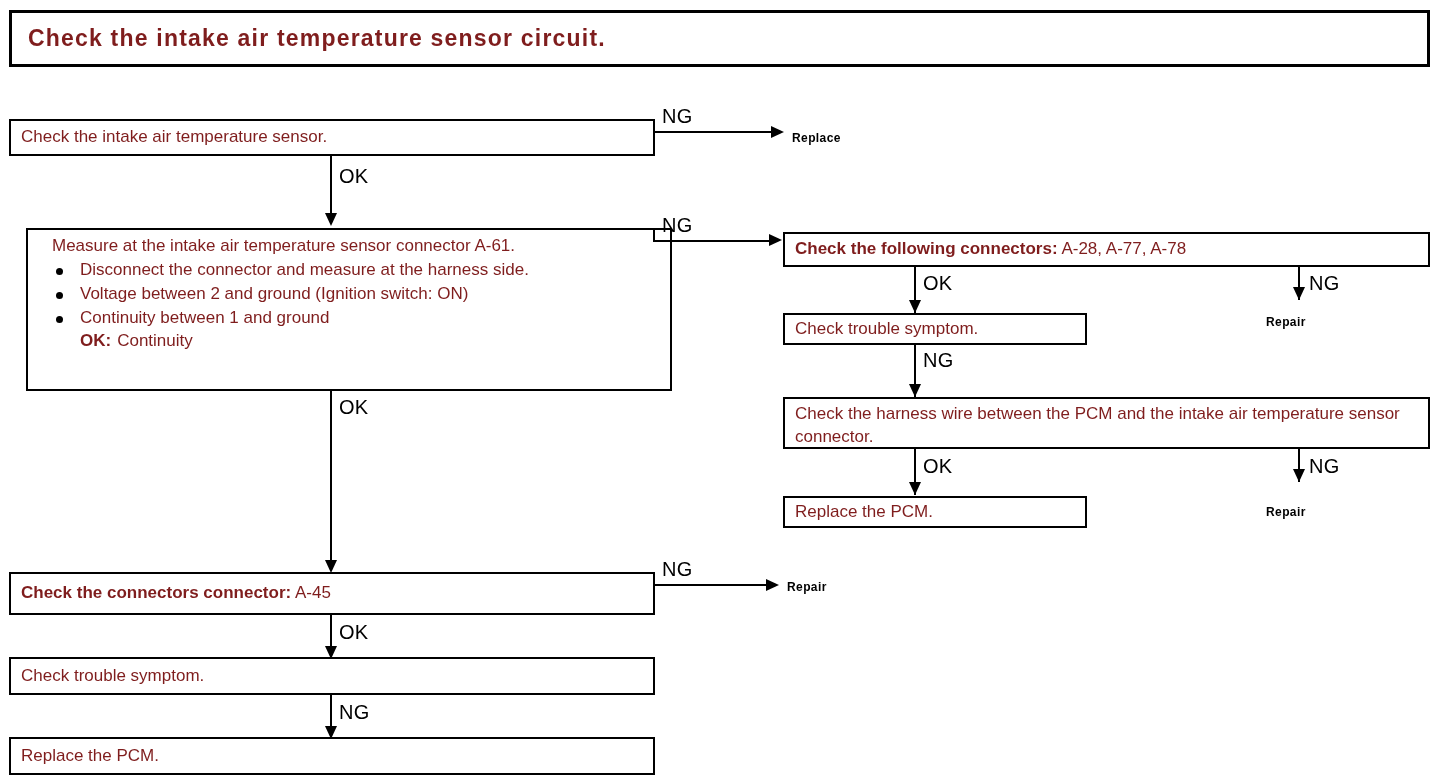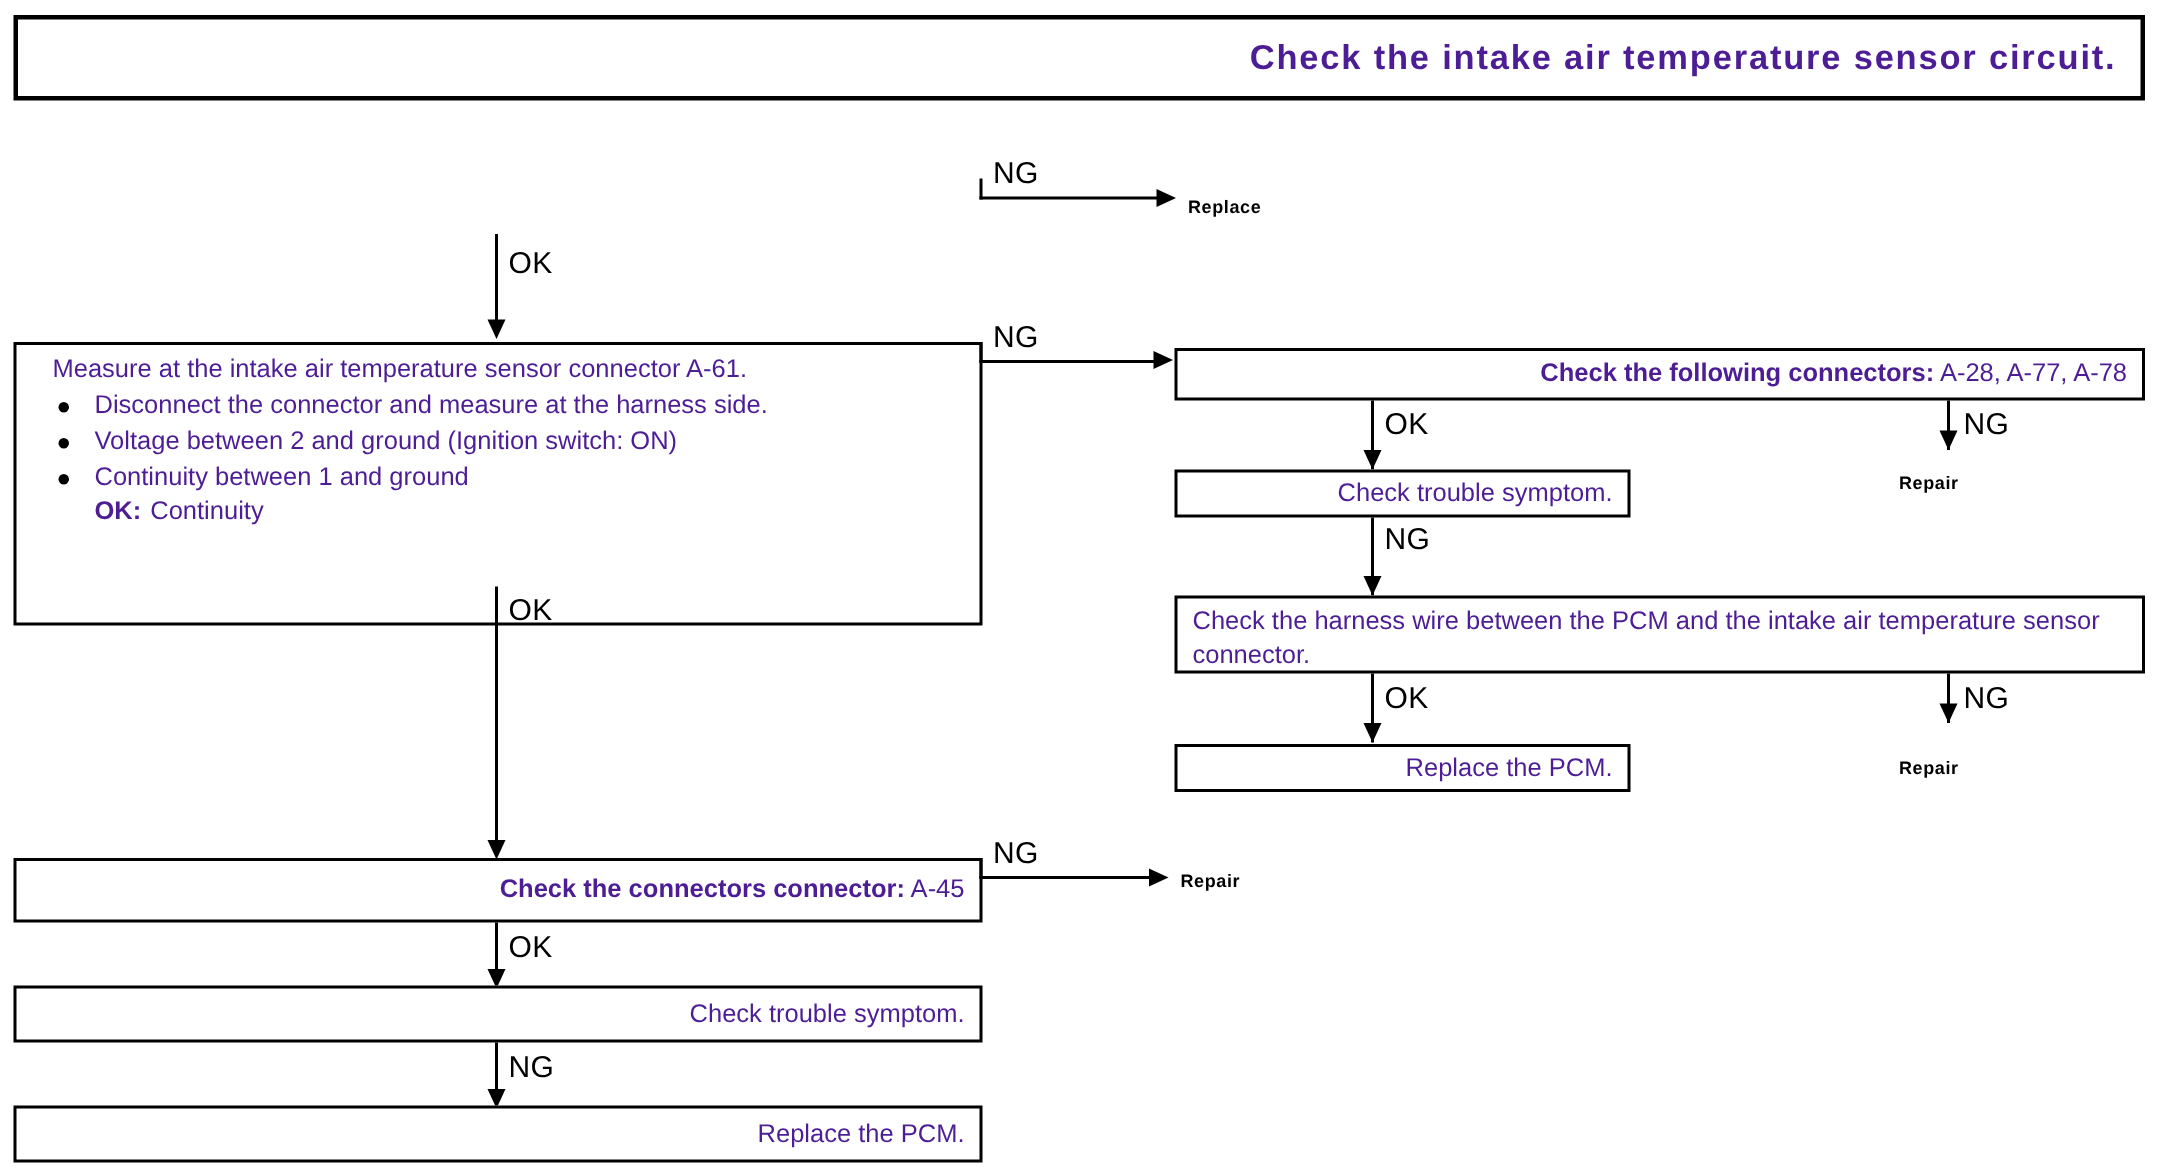--- a/index.html
+++ b/index.html
@@ -20,23 +20,22 @@
     overflow: hidden;
   }
   
   .box {
     position: absolute;
     box-sizing: border-box;
     border: 2px solid #000;
     background: #fff;
     font-size: 17px;
     line-height: 1.35;
-    color: #4c1d95;
+    color: #7f1d1d;
     padding: 5px 10px;
-    justify-content: flex-end;
   }
   .box.title-box {
     border-width: 3px;
     font-weight: bold;
     font-size: 23px;
     letter-spacing: 1.2px;
     padding: 0 16px;
     display: flex;
     align-items: center;
   }
@@ -127,32 +126,35 @@
 </style>
 </head>
 <body>
 
 <div id="canvas">
 
   <div class="box title-box" style="left:9px; top:10px; width:1421px; height:57px;">
     <span>Check the intake air temperature sensor circuit.</span>
   </div>
 
+  <div class="box single" style="left:9px; top:119px; width:646px; height:37px;">
+    <span>Check the intake air temperature sensor.</span>
+  </div>
 
   <div class="hline" style="left:653px; top:131px; width:122px;"></div>
   <div class="vline" style="left:653px; top:119px; height:14px;"></div>
   <div class="arrow-right" style="left:771px; top:126px;"></div>
   <div class="edge-label" style="left:662px; top:105px;">NG</div>
   <div class="term-label" style="left:792px; top:131px;">Replace</div>
 
   <div class="vline" style="left:330px; top:156px; height:62px;"></div>
   <div class="arrow-down" style="left:325px; top:213px;"></div>
   <div class="edge-label" style="left:339px; top:165px;">OK</div>
 
-  <div class="box" style="left:9px; top:228px; width:646px; height:189px;padding-left:24px;">
+  <div class="box" style="left:26px; top:228px; width:646px; height:163px;padding-left:24px;">
     <div class="head-line">Measure at the intake air temperature sensor connector A-61.</div>
     <ul class="bullets">
       <li>
         <span class="dot"></span>
         <span>Disconnect the connector and measure at the harness side.</span>
       </li>
       <li>
         <span class="dot"></span>
         <span>Voltage between 2 and ground (Ignition switch: ON)</span>
       </li>

